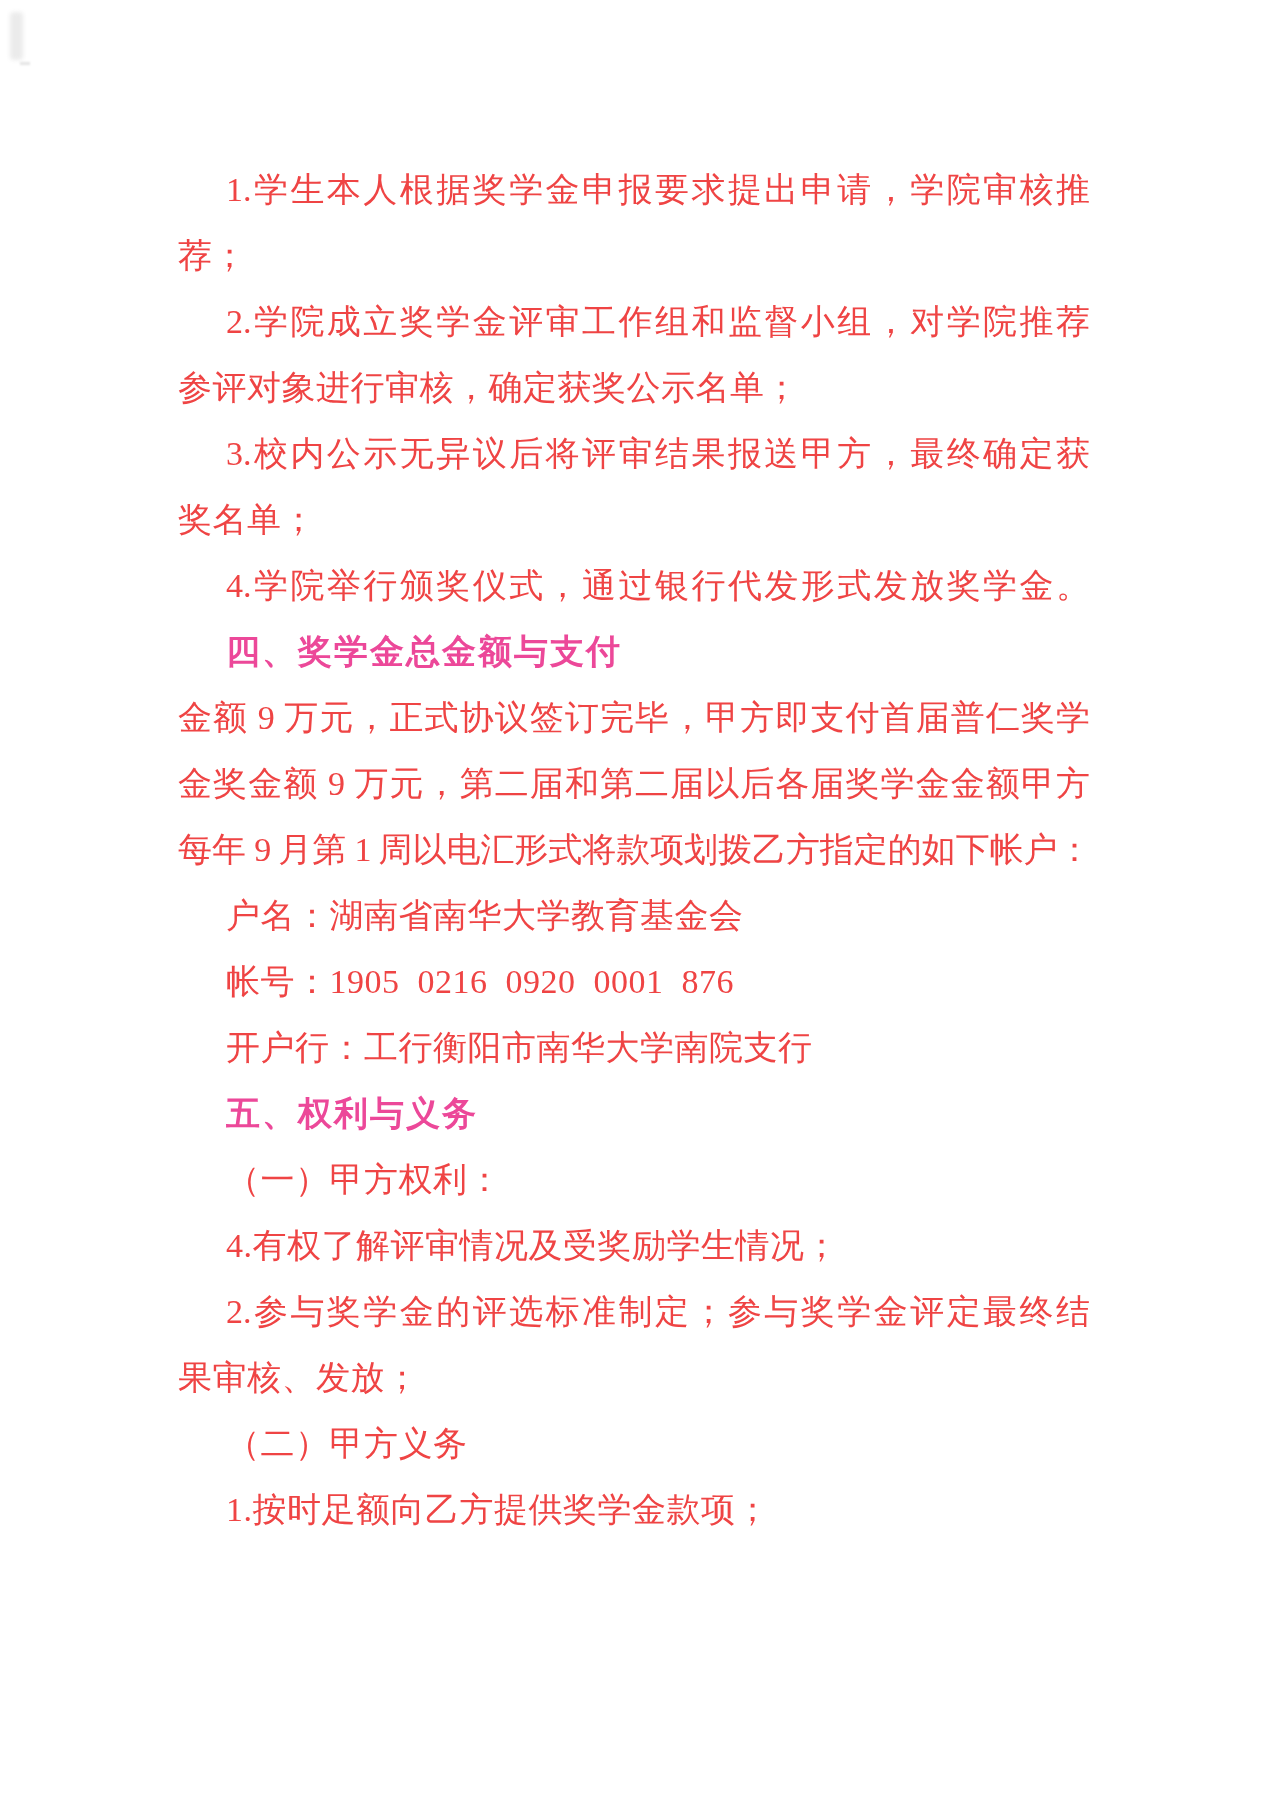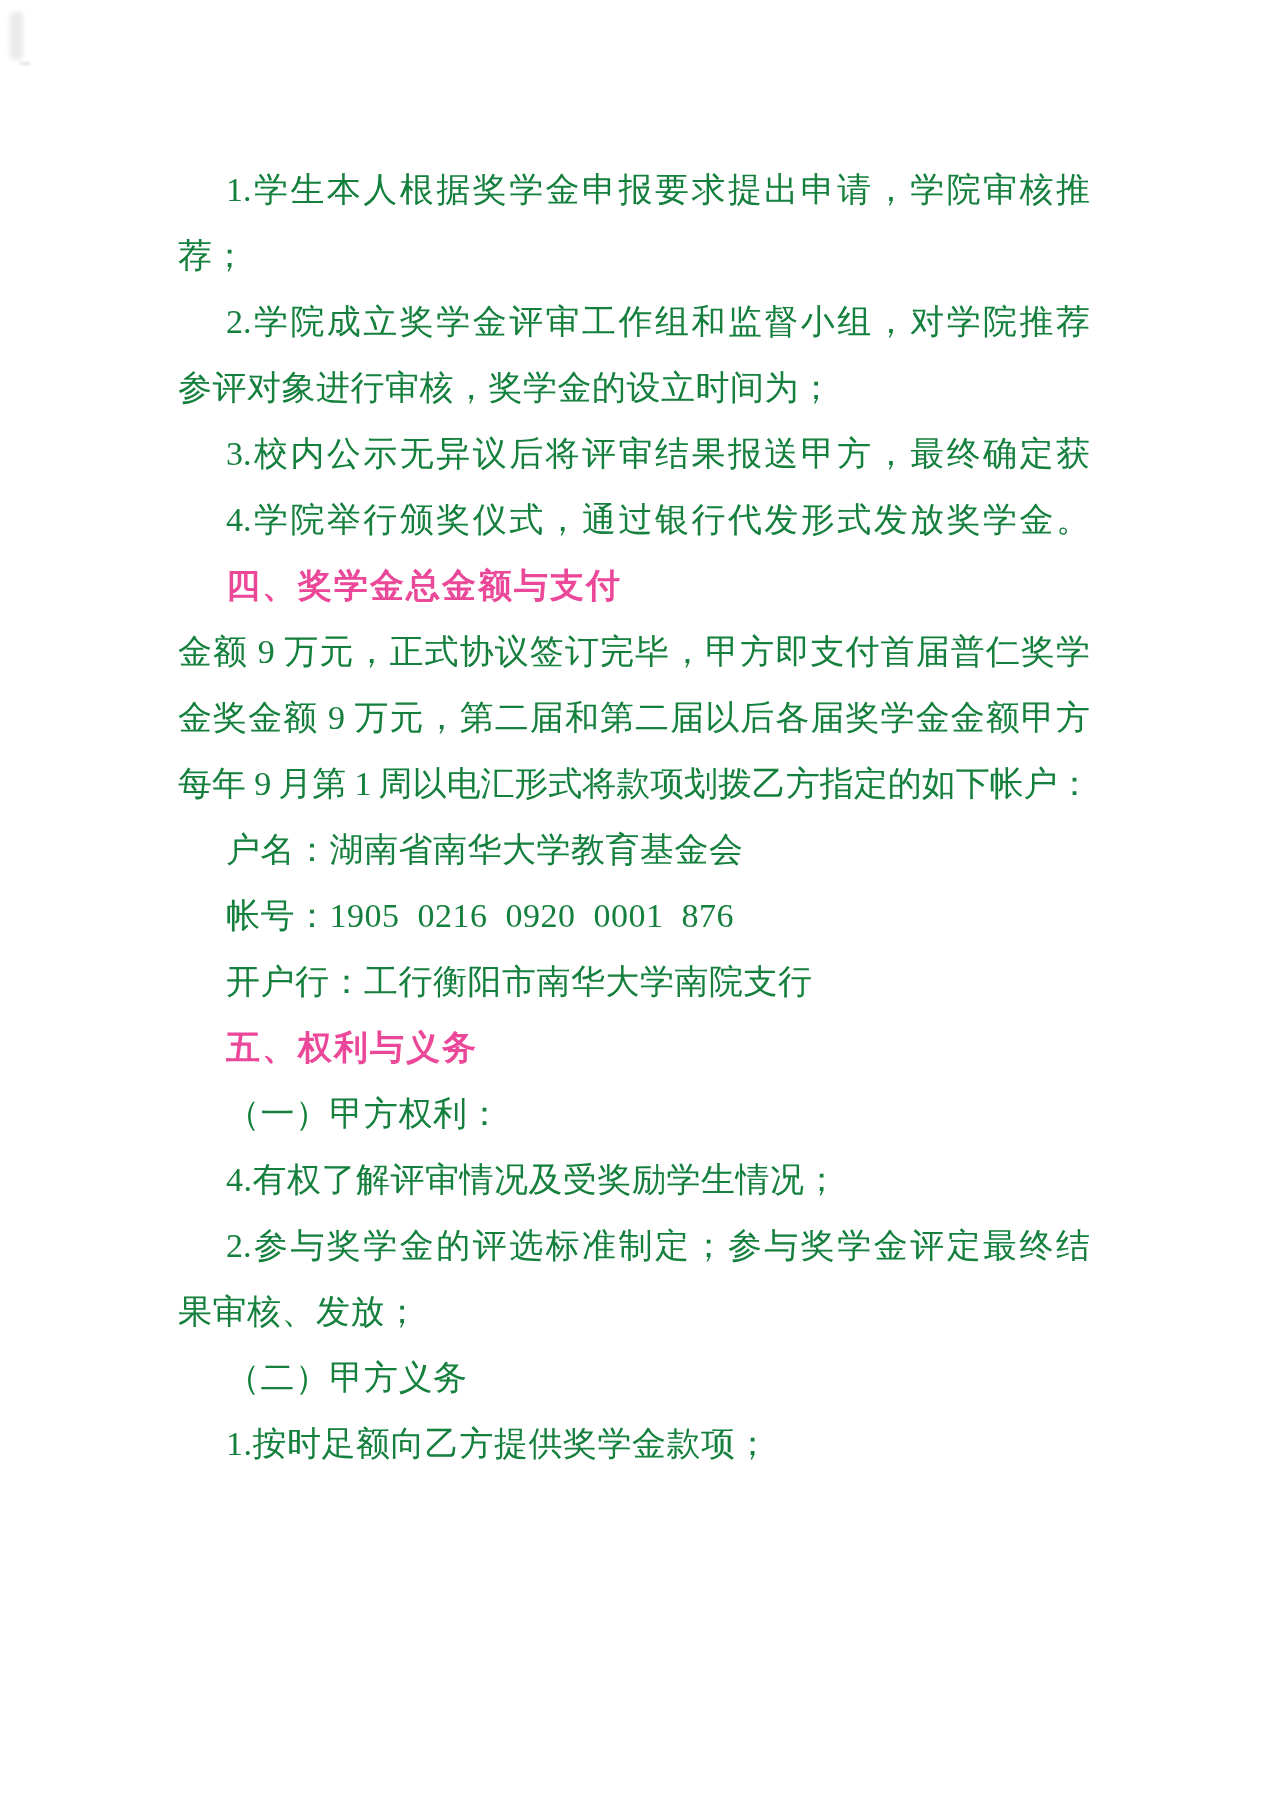--- a/index.html
+++ b/index.html
@@ -44,21 +44,21 @@
     position: absolute;
     left: 178px;
     top: 157px;
     width: 912px;
   }
   .line {
     height: 66px;
     line-height: 66px;
     font-size: 34px;
     letter-spacing: 0.5px;
-    color: #15803d;
+    color: #ef4444;
     text-align: left;
   }
   .indent {
     text-indent: 48px;
   }
   .justify {
     letter-spacing: 0;
     text-align: justify;
     text-align-last: justify;
   }
@@ -78,22 +78,23 @@
 <body>
 
 <div class="page">
   <div class="scan-smudge"></div>
   <div class="scan-speck"></div>
 
   <div class="content">
     <div class="line indent justify">1.学生本人根据奖学金申报要求提出申请，学院审核推</div>
     <div class="line">荐；</div>
     <div class="line indent justify">2.学院成立奖学金评审工作组和监督小组，对学院推荐</div>
-    <div class="line">参评对象进行审核，奖学金的设立时间为；</div>
+    <div class="line">参评对象进行审核，确定获奖公示名单；</div>
     <div class="line indent justify">3.校内公示无异议后将评审结果报送甲方，最终确定获</div>
+    <div class="line">奖名单；</div>
     <div class="line indent justify">4.学院举行颁奖仪式，通过银行代发形式发放奖学金。</div>
     <div class="line indent heading">四、奖学金总金额与支付</div>
     <div class="line justify">金额 9 万元，正式协议签订完毕，甲方即支付首届普仁奖学</div>
     <div class="line justify">金奖金额 9 万元，第二届和第二届以后各届奖学金金额甲方</div>
     <div class="line justify tight">每年 9 月第 1 周以电汇形式将款项划拨乙方指定的如下帐户：</div>
     <div class="line indent">户名：湖南省南华大学教育基金会</div>
     <div class="line indent keep-spaces">帐号：1905  0216  0920  0001  876</div>
     <div class="line indent">开户行：工行衡阳市南华大学南院支行</div>
     <div class="line indent heading">五、权利与义务</div>
     <div class="line indent">（一）甲方权利：</div>

